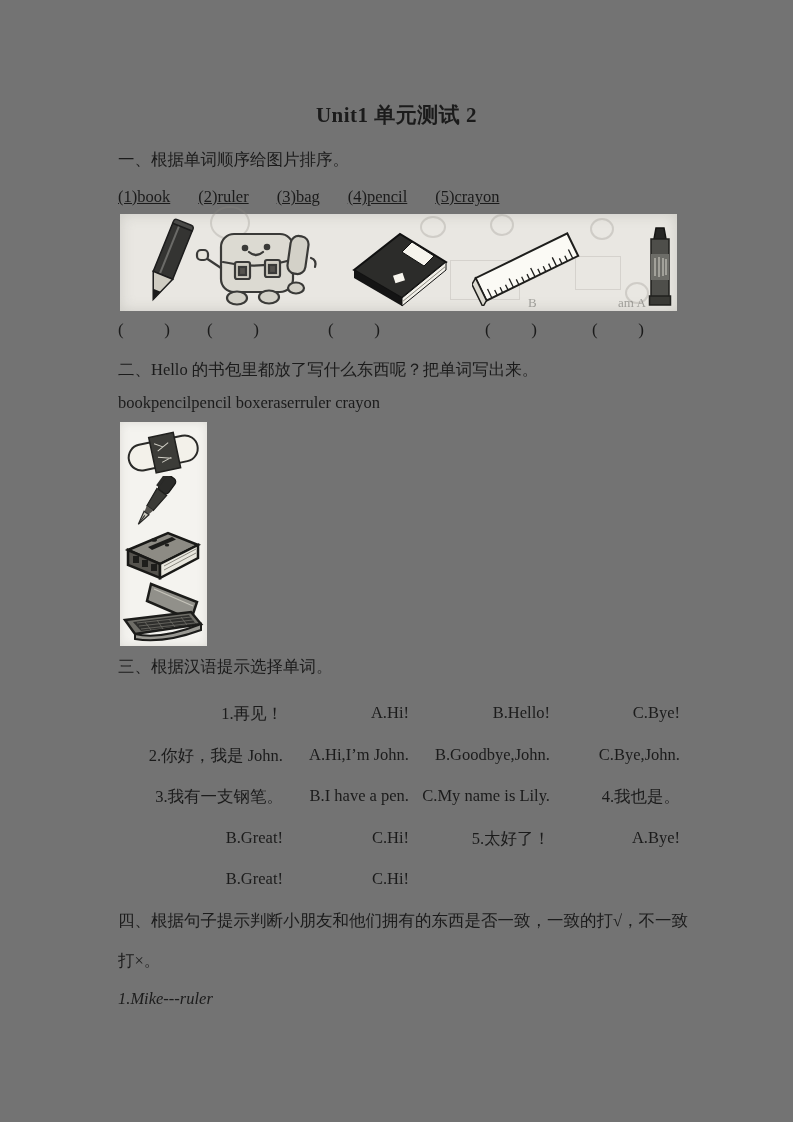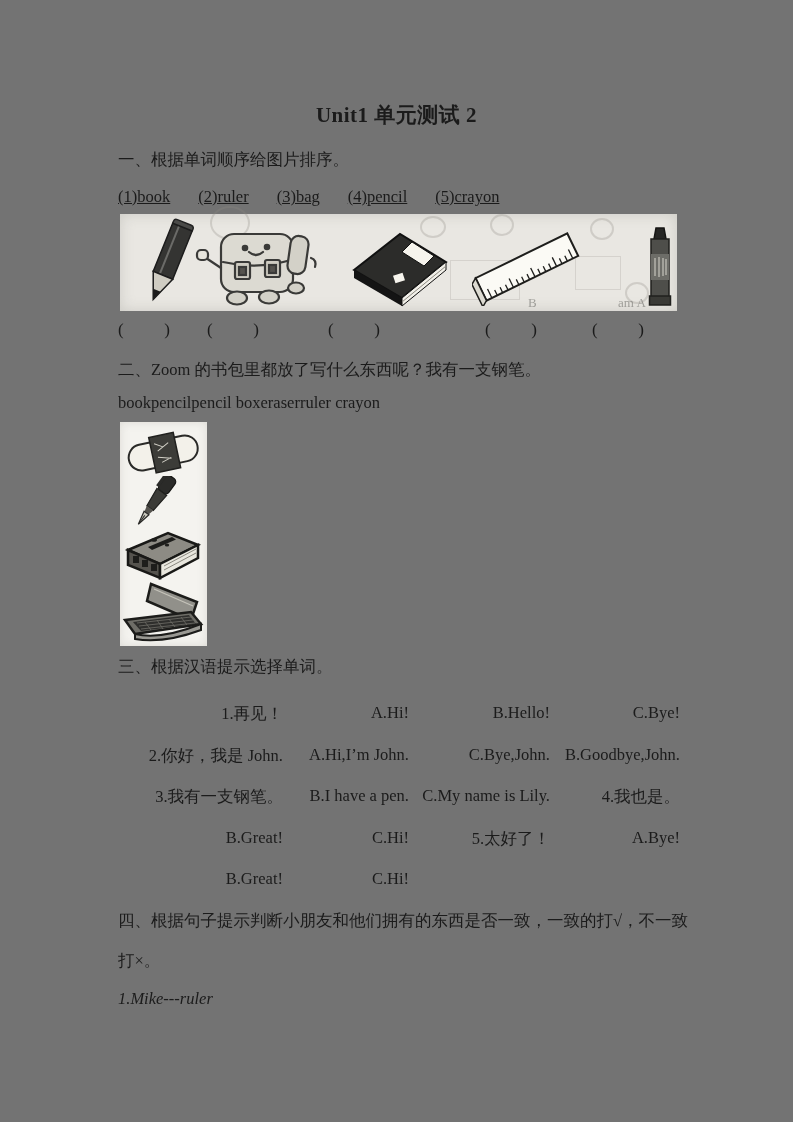--- a/index.html
+++ b/index.html
@@ -192,21 +192,21 @@
     <span class="paren-pair" style="left:485px;">
       <span>(</span>
       <span>)</span>
     </span>
     <span class="paren-pair" style="left:592px;">
       <span>(</span>
       <span>)</span>
     </span>
   </div>
 
-  <div class="abs heading" style="left:118px; top:359px;">二、Zoom 的书包里都放了写什么东西呢？我有一支钢笔。</div>
+  <div class="abs heading" style="left:118px; top:359px;">二、Hello 的书包里都放了写什么东西呢？把单词写出来。</div>
 
   <div class="abs bank-row" style="left:118px; top:393px;">
     <span>book</span>
     <span>pencil</span>
     <span>pencil box</span>
     <span>eraser</span>
     <span>ruler crayon</span>
   </div>
 
   <div class="abs vstrip">
@@ -267,22 +267,22 @@
   <div class="abs heading" style="left:118px; top:656px;">三、根据汉语提示选择单词。</div>
 
   <div class="abs choice-grid">
     <span>1.再见！</span>
     <span>A.Hi!</span>
     <span>B.Hello!</span>
     <span>C.Bye!</span>
 
     <span>2.你好，我是 John.</span>
     <span>A.Hi,I’m John.</span>
+    <span>B.Goodbye,John.</span>
     <span>C.Bye,John.</span>
-    <span>B.Goodbye,John.</span>
 
     <span>3.我有一支钢笔。</span>
     <span>B.I have a pen.</span>
     <span>C.My name is Lily.</span>
 
     <span>4.我也是。</span>
     <span>B.Great!</span>
     <span>C.Hi!</span>
 
     <span>5.太好了！</span>

